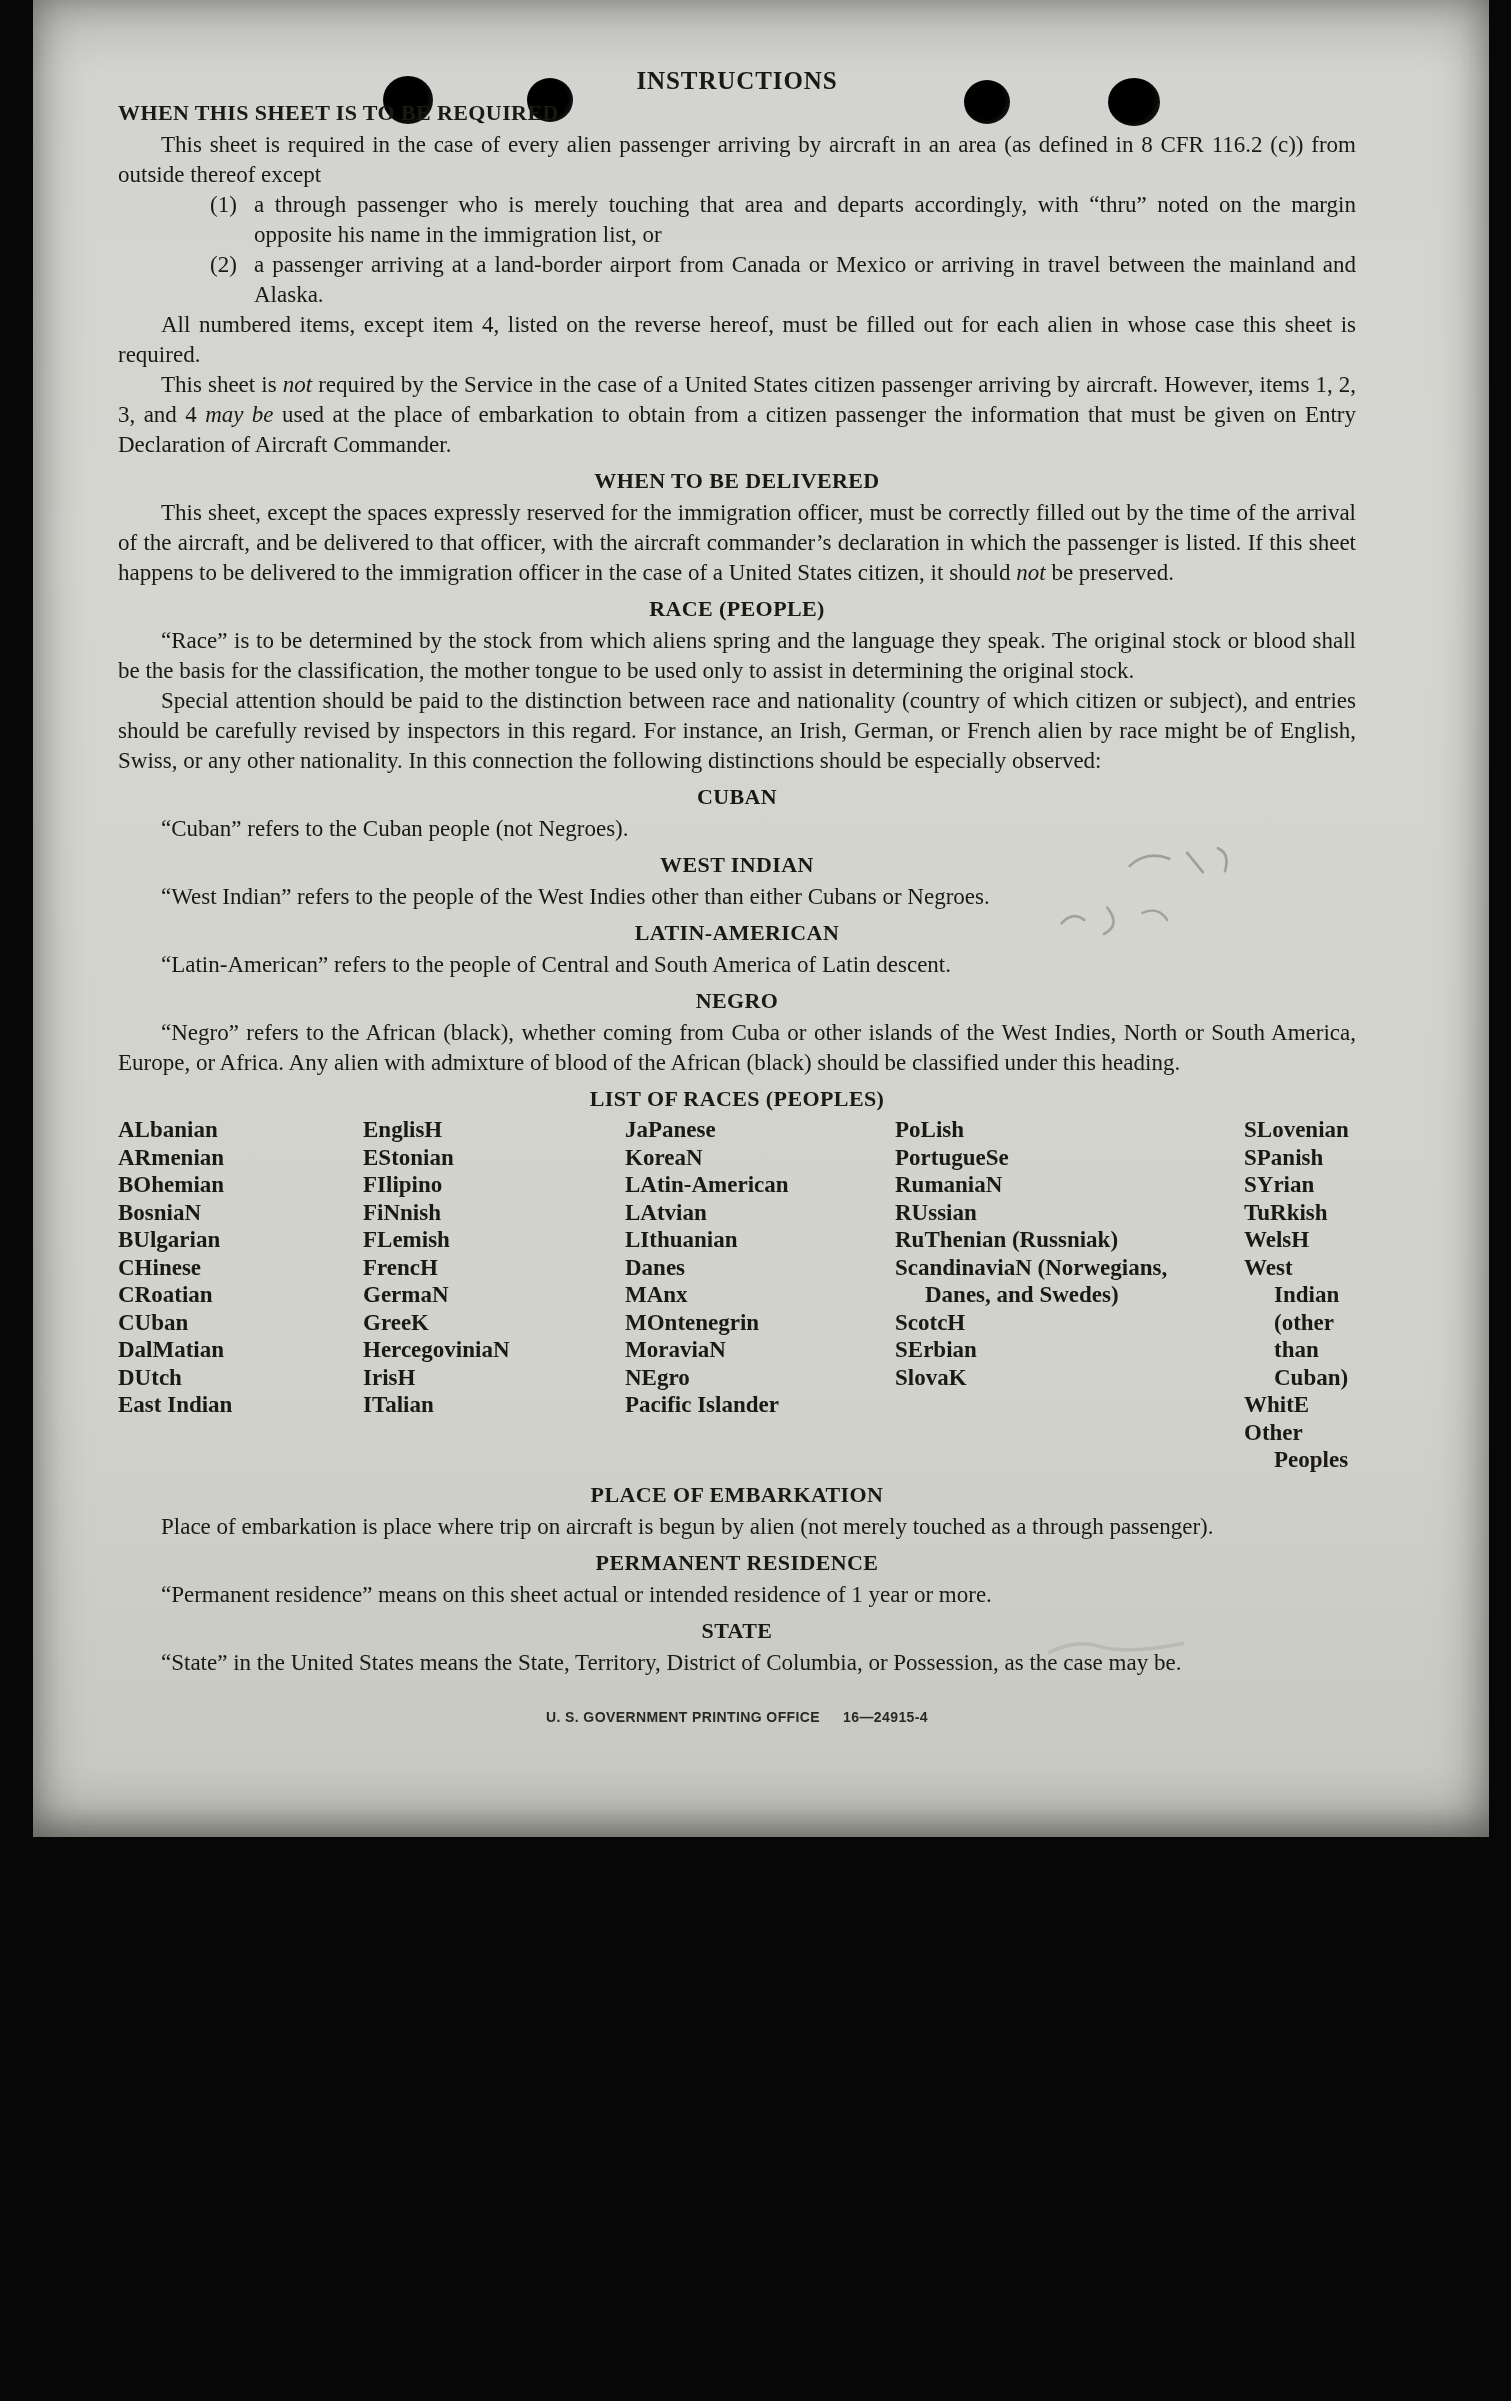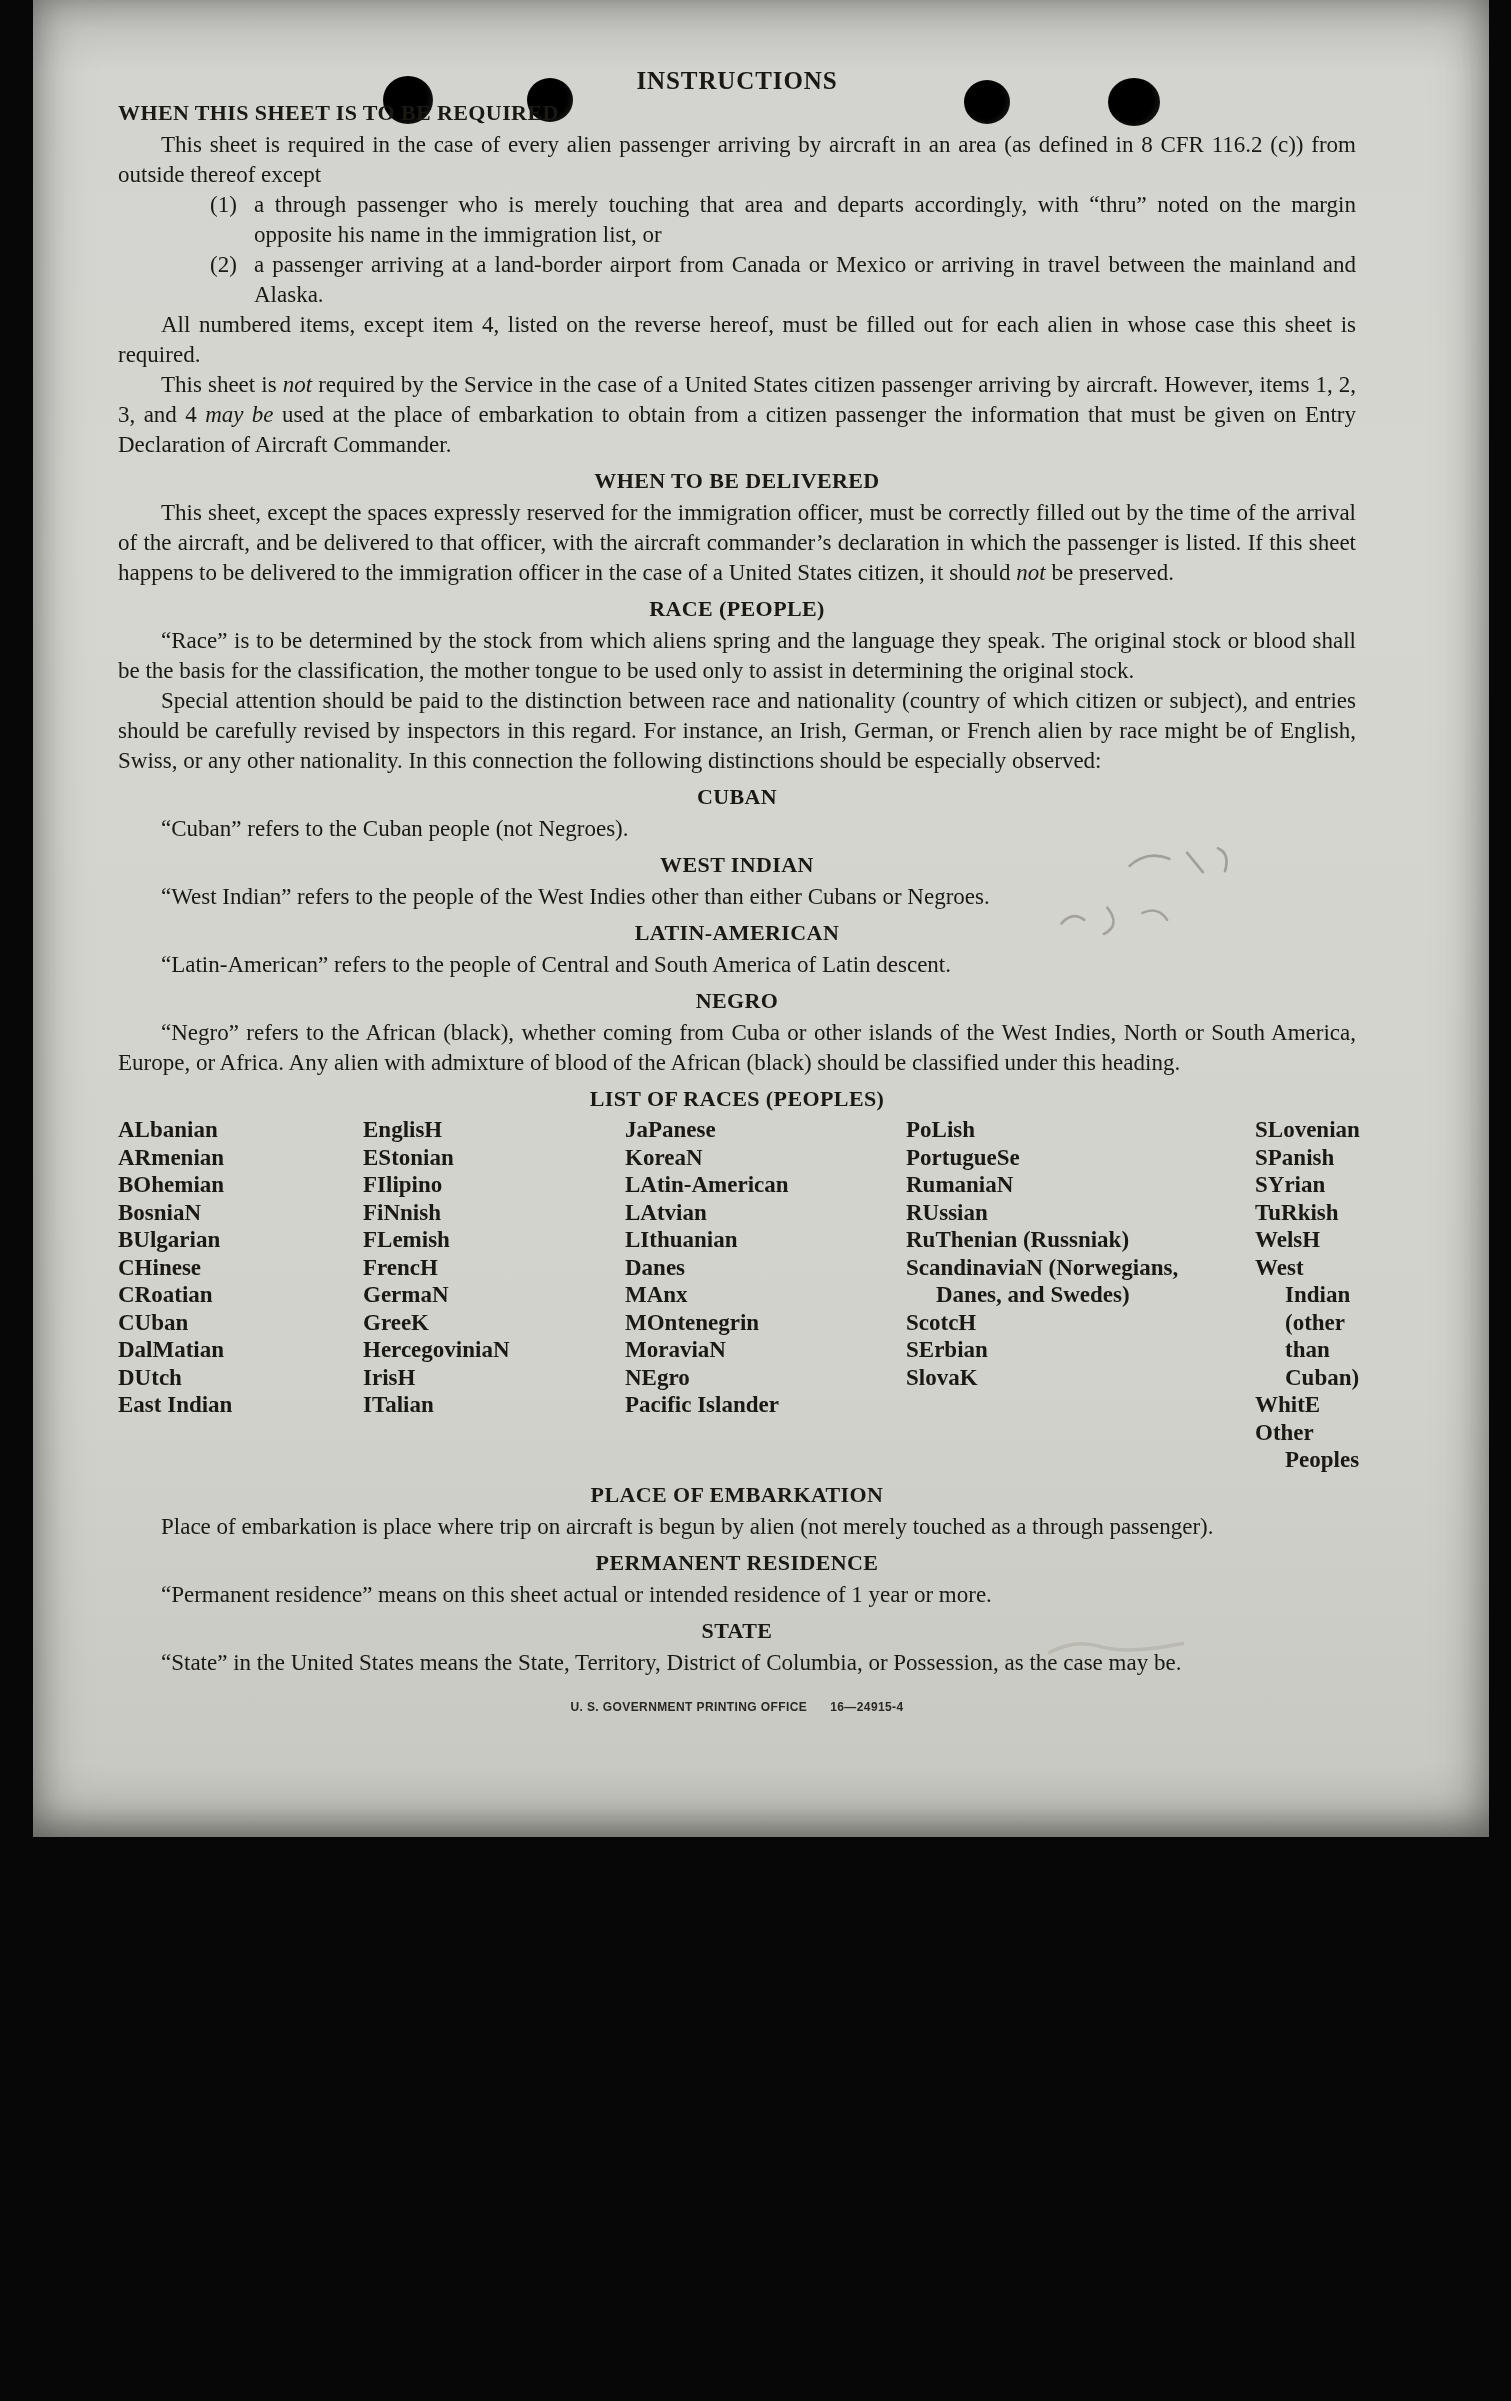--- a/index.html
+++ b/index.html
@@ -46,28 +46,28 @@
   .races-grid{
     display:flex;margin-top:2.7px;
     font-weight:bold;font-size:23px;line-height:27.5px;
     text-align:left;
     gap:28px;
   }
   .races-col{flex:0 0 auto;}
   .races-col.c1{width:217px;}
   .races-col.c2{width:234px;}
   .races-col.c3{width:242px;}
-  .races-col.c4{width:321px;margin-left:11px;}
+  .races-col.c4{width:321px;}
   .races-col.c5{flex:1 1 auto;}
   .race{padding-left:30px;text-indent:-30px;}
   .footer{
-    margin-top:14px;
+    margin-top:24px;
     text-align:center;
     font-family:"Liberation Sans", sans-serif;
-    font-size:12px;letter-spacing:0.4px;
+    font-size:14px;letter-spacing:0.4px;
     color:#2a2822;font-weight:bold;
   }
   .footer .gap{display:inline-block;width:23px;}
   .hole{
     position:absolute;border-radius:50%;
     background:radial-gradient(circle at 45% 45%, #000 55%, #20201e 85%, rgba(0,0,0,0) 100%);
   }
   .scribble{position:absolute;opacity:0.55;}
 </style>
 </head>

